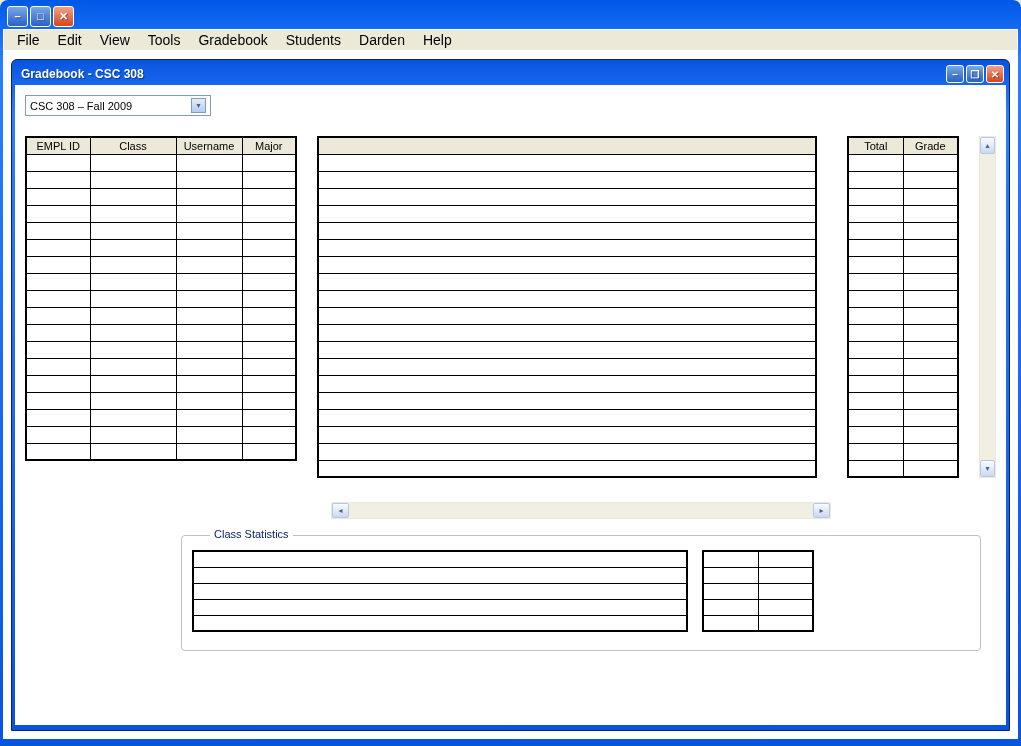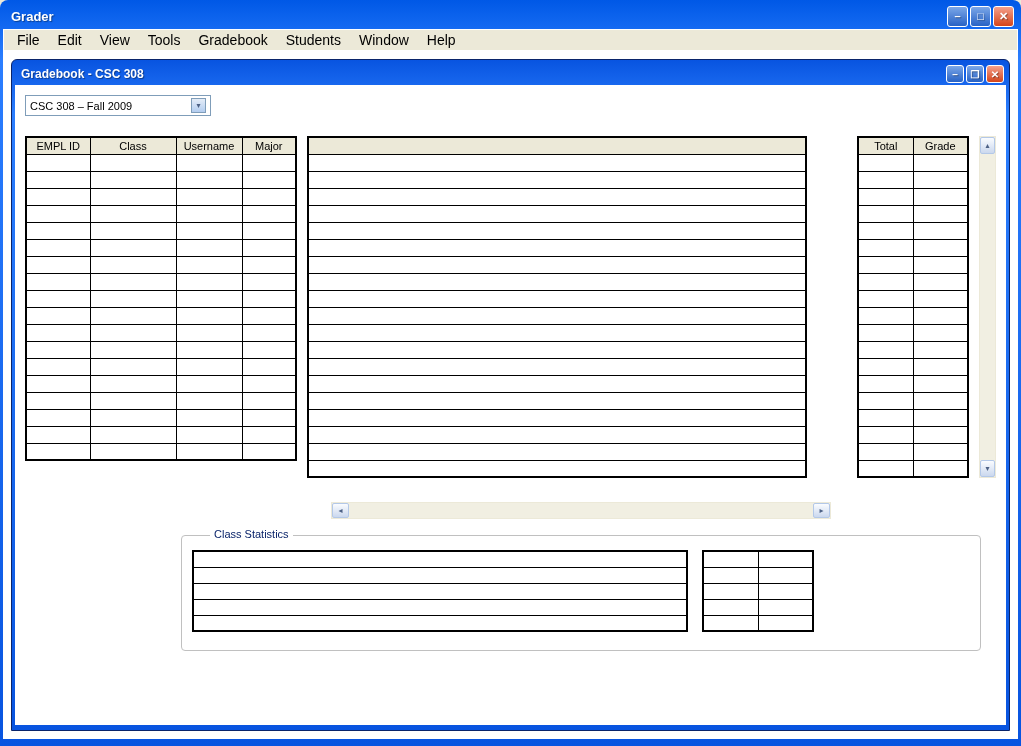--- a/index.html
+++ b/index.html
@@ -122,21 +122,21 @@
   width: 15px; height: 15px;
   background: linear-gradient(to bottom, #e4ecf7, #b3cdf0);
   border: 1px solid #7f9db9;
   display: flex; align-items: center; justify-content: center;
   font-size: 8px;
   color: #4d6185;
 }
 .grid-area {
   margin-top: 20px;
   display: flex;
-  gap: 10px;
+  gap: 20px;
   height: 360px;
 }
 .grid-scroll {
   position: relative;
 }
 table.grid {
   border-collapse: collapse;
   border: 2px solid #000;
 }
 table.grid th, table.grid td {
@@ -238,36 +238,35 @@
 }
 .stats-labels td { width: 120px; }
 .stats-mid td { width: 494px; }
 .stats-right td { width: 55px; }
 </style>
 </head>
 <body>
 
 <div class="outer-window">
   <div class="outer-titlebar">
-    <span class="title-text">Grader</span>
     <div class="win-controls">
       <div class="win-btn min">–</div>
       <div class="win-btn max">□</div>
       <div class="win-btn close">✕</div>
     </div>
   </div>
 
   <div class="menubar">
     <span class="menu-item">File</span>
     <span class="menu-item">Edit</span>
     <span class="menu-item">View</span>
     <span class="menu-item">Tools</span>
     <span class="menu-item">Gradebook</span>
     <span class="menu-item">Students</span>
-    <span class="menu-item">Window</span>
+    <span class="menu-item">Darden</span>
     <span class="menu-item">Help</span>
   </div>
 
   <div class="client-area">
     <div class="inner-window">
       <div class="inner-titlebar">
         <span class="title-text">Gradebook - CSC 308</span>
         <div class="inner-controls">
           <div class="inner-btn min">–</div>
           <div class="inner-btn max">❐</div>

